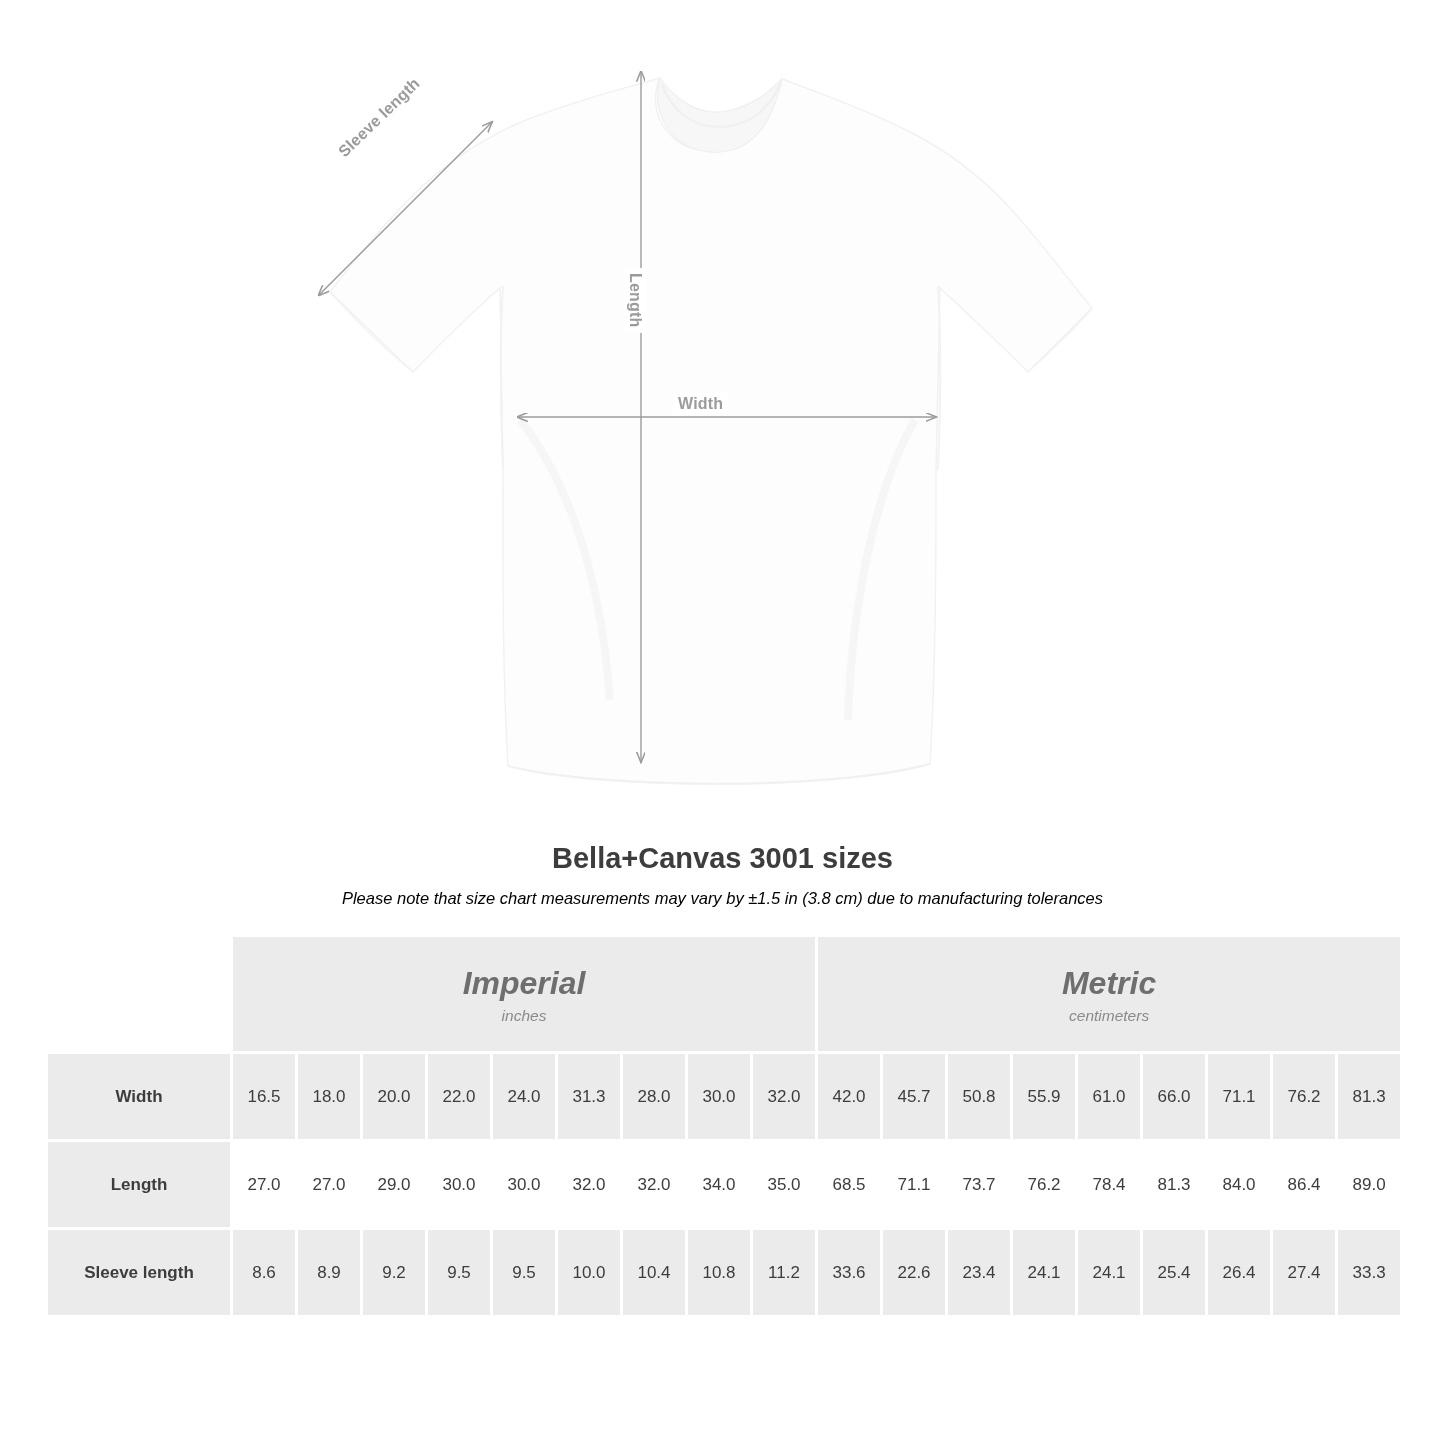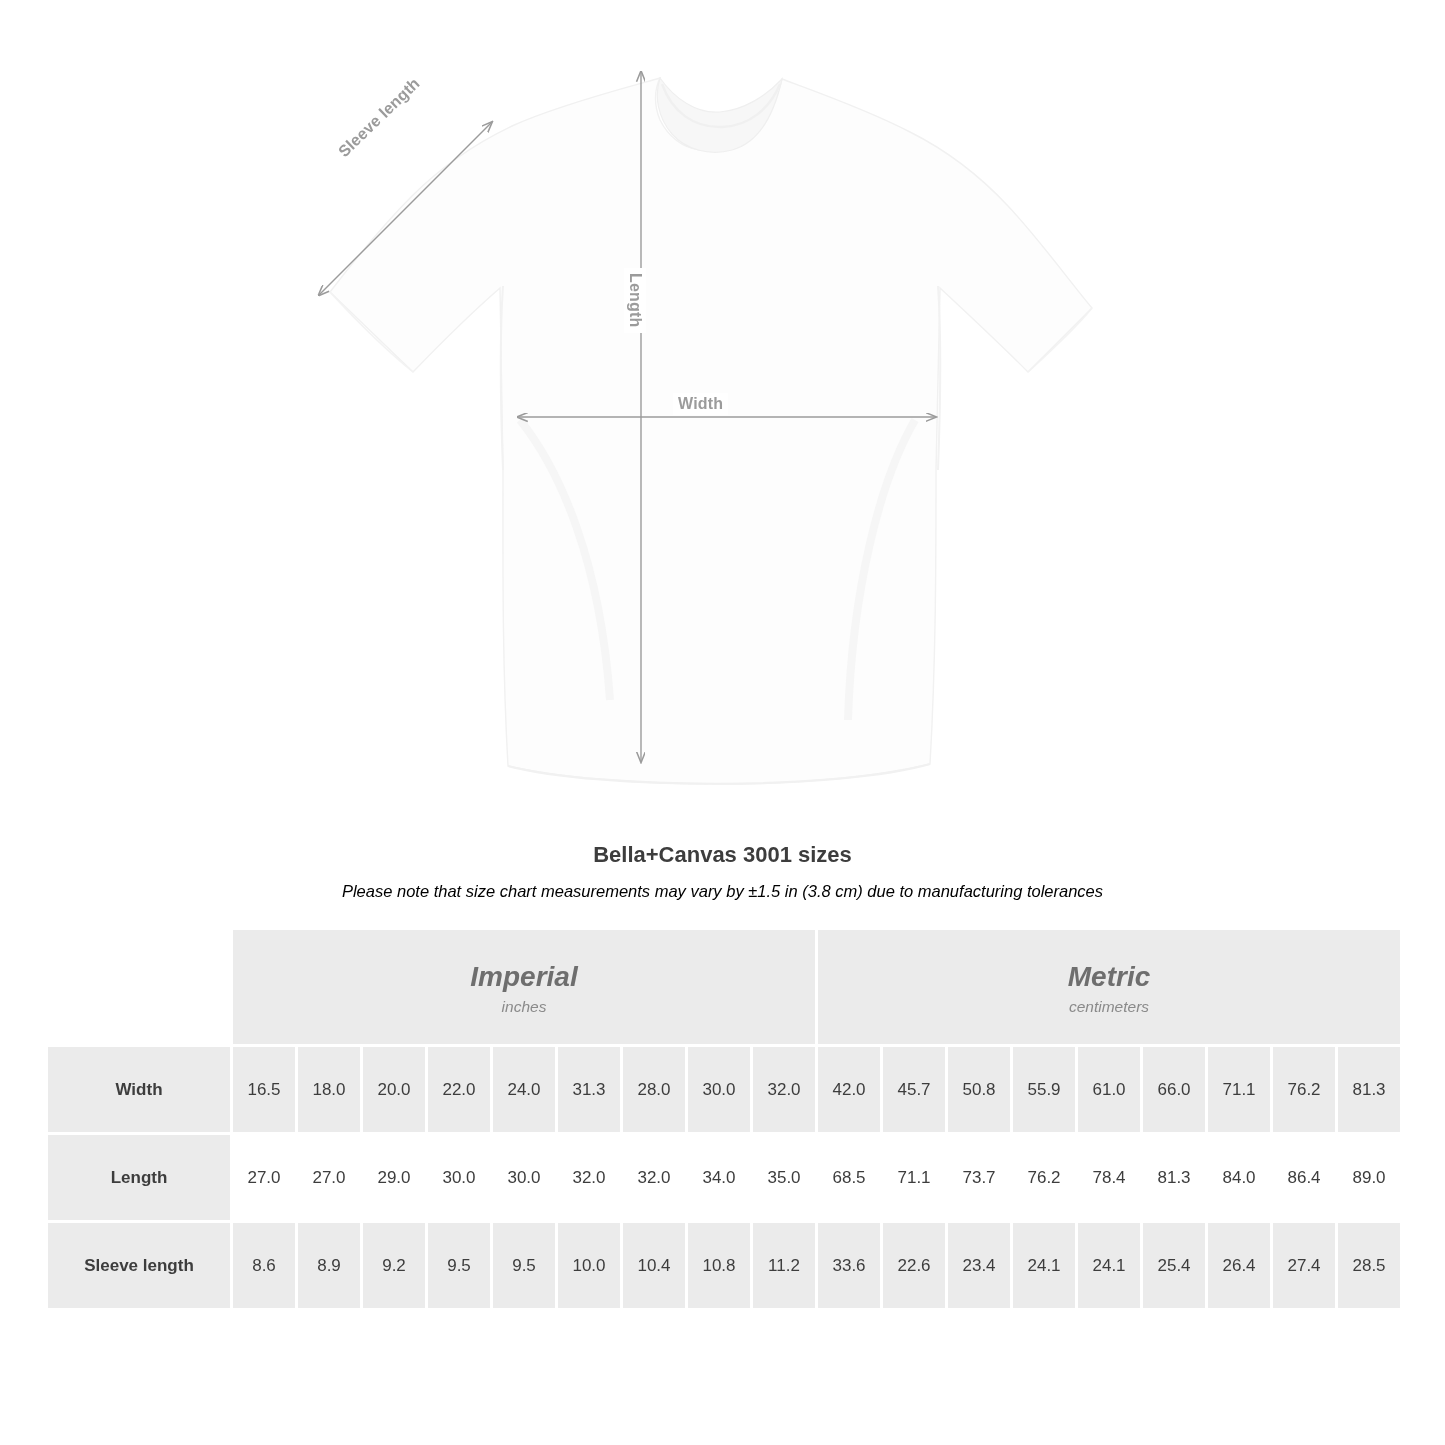--- a/index.html
+++ b/index.html
@@ -59,21 +59,21 @@
     top: 393px;
     white-space: nowrap;
   }
 
   
   .titles {
     text-align: center;
     margin-top: 12px;
   }
   .chart-title {
-    font-size: 22px;
+    font-size: 29px;
     font-weight: bold;
     color: #3d3d3d;
     margin: 0 0 14px 0;
   }
   .chart-note {
     font-size: 16.5px;
     font-style: italic;
     color: #000000;
     margin: 0;
   }
@@ -94,21 +94,21 @@
     vertical-align: middle;
     font-size: 17px;
     color: #3d3d3d;
     background: #ffffff;
   }
   .sys-head {
     background: #ebebeb !important;
     height: 112px;
   }
   .sys-name {
-    font-size: 28px;
+    font-size: 32px;
     font-style: italic;
     font-weight: bold;
     color: #6e6e6e;
     line-height: 1.25;
   }
   .sys-unit {
     font-size: 15.5px;
     font-style: italic;
     color: #8a8a8a;
     margin-top: 4px;
@@ -282,19 +282,19 @@
           <td>10.8</td>
           <td>11.2</td>
           <td>33.6</td>
           <td>22.6</td>
           <td>23.4</td>
           <td>24.1</td>
           <td>24.1</td>
           <td>25.4</td>
           <td>26.4</td>
           <td>27.4</td>
-          <td>28.5</td>
+          <td>33.3</td>
         </tr>
       </tbody>
     </table>
   </div>
 
 </div>
 
 </body></html>

